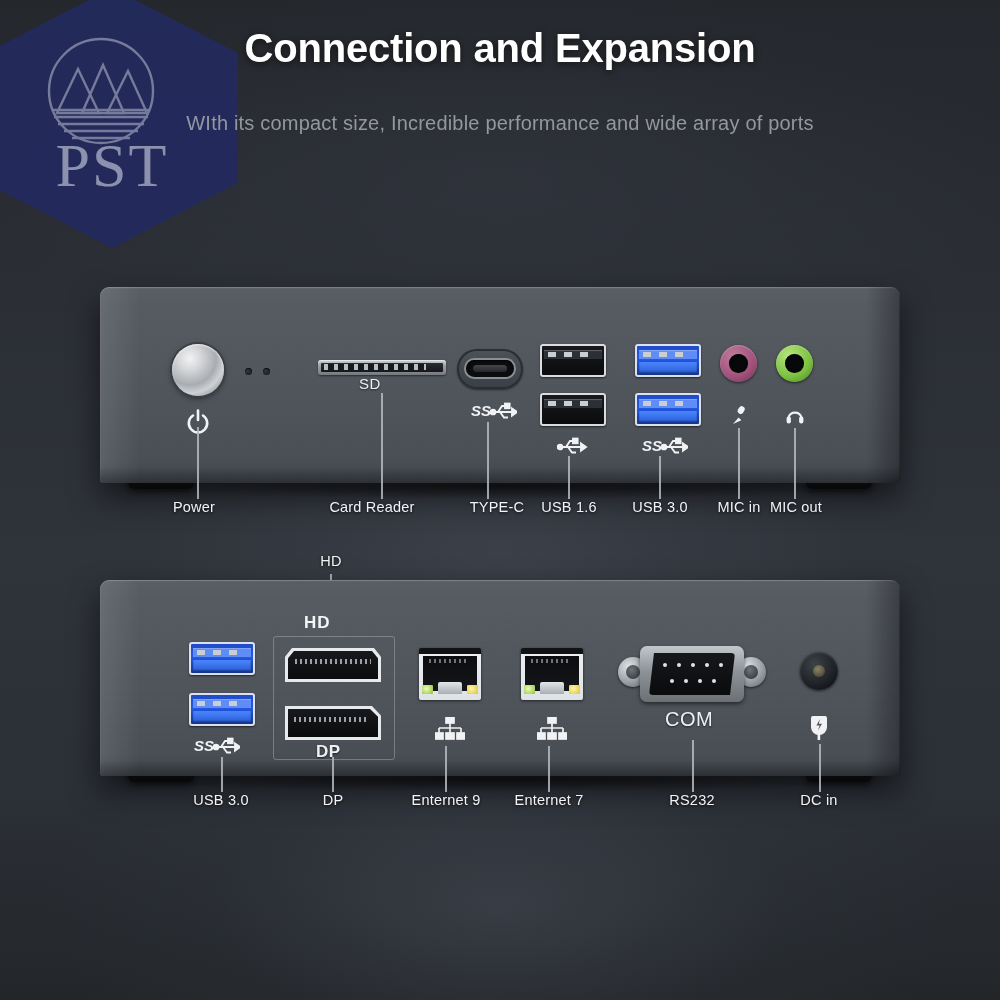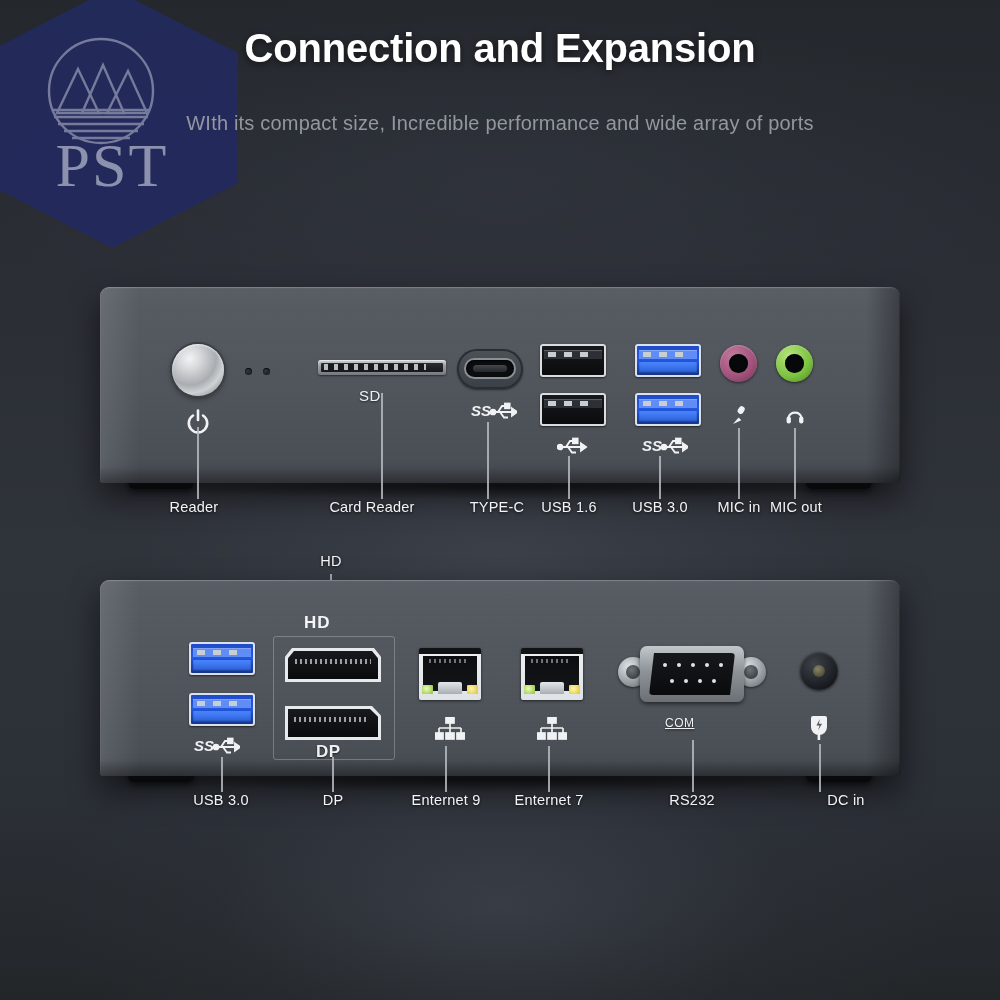--- a/index.html
+++ b/index.html
@@ -288,21 +288,21 @@
       <div class="led" style="left:163px;top:81px;"></div>
       <svg class="icon" style="left:86px;top:122px;" width="24" height="26" viewBox="0 0 24 26">
         <path d="M7 6.5 A9.2 9.2 0 1 0 17 6.5" stroke="#f0f2f4" stroke-width="2.6" fill="none" stroke-linecap="round"></path>
         <line x1="12" y1="1.5" x2="12" y2="11" stroke="#f0f2f4" stroke-width="2.6" stroke-linecap="round"></line>
       </svg>
 
       <div class="sd-slot" style="left:218px;top:73px;">
         <div class="inner"></div>
         <div class="teeth"></div>
       </div>
-      <div class="chlabel" style="left:259px;top:100px;text-align:right;">SD</div>
+      <div class="chlabel" style="left:259px;top:88px;text-align:right;">SD</div>
 
       <div class="typec" style="left:357px;top:62px;">
         <div class="hole"></div>
         <div class="tongue"></div>
       </div>
       <svg class="icon" style="left:371px;top:115px;" width="46" height="17" viewBox="0 0 46 17">
         <text x="0" y="14" font-family="Liberation Sans, sans-serif" font-size="15" font-weight="bold" font-style="italic" fill="#f0f2f4">SS</text>
         <g stroke="#f0f2f4" stroke-width="1.9" fill="#f0f2f4">
           <line x1="22" y1="10" x2="41" y2="10"></line>
           <circle cx="22" cy="10" r="2.4"></circle>
@@ -375,21 +375,21 @@
     </div>
 
     <div class="leader" style="left:97px;top:140px;height:72px;"></div>
     <div class="leader" style="left:281px;top:106px;height:106px;"></div>
     <div class="leader" style="left:387px;top:135px;height:77px;"></div>
     <div class="leader" style="left:468px;top:169px;height:43px;"></div>
     <div class="leader" style="left:559px;top:169px;height:43px;"></div>
     <div class="leader" style="left:638px;top:141px;height:71px;"></div>
     <div class="leader" style="left:694px;top:141px;height:71px;"></div>
 
-    <div class="callout" style="left:94px;top:212px;">Reader</div>
+    <div class="callout" style="left:94px;top:212px;">Power</div>
     <div class="callout" style="left:272px;top:212px;">Card Reader</div>
     <div class="callout" style="left:397px;top:212px;">TYPE-C</div>
     <div class="callout" style="left:469px;top:212px;">USB 1.6</div>
     <div class="callout" style="left:560px;top:212px;">USB 3.0</div>
     <div class="callout" style="left:639px;top:212px;">MIC in</div>
     <div class="callout" style="left:696px;top:212px;">MIC out</div>
   </div>
 
   <div class="unit" style="top:580px;">
 
@@ -500,21 +500,21 @@
         <div class="pin" style="left:45px;top:17px;"></div>
         <div class="pin" style="left:59px;top:17px;"></div>
         <div class="pin" style="left:73px;top:17px;"></div>
         <div class="pin" style="left:87px;top:17px;"></div>
         <div class="pin" style="left:101px;top:17px;"></div>
         <div class="pin" style="left:52px;top:33px;"></div>
         <div class="pin" style="left:66px;top:33px;"></div>
         <div class="pin" style="left:80px;top:33px;"></div>
         <div class="pin" style="left:94px;top:33px;"></div>
       </div>
-      <div class="chlabel" style="left:565px;top:136px;font-size:12px;text-decoration:underline;">COM</div>
+      <div class="chlabel" style="left:565px;top:128px;font-size:20px;">COM</div>
 
       <div class="dcjack" style="left:700px;top:72px;">
         <div class="center"></div>
       </div>
       <svg class="icon" style="left:707px;top:133px;" width="24" height="28" viewBox="0 0 24 28">
         <g fill="#f0f2f4">
           <path d="M6 3 h12 a2 2 0 0 1 2 2 v9 a8 8 0 0 1 -16 0 v-9 a2 2 0 0 1 2 -2 z"></path>
           <rect x="10.6" y="21" width="2.6" height="6"></rect>
         </g>
         <path d="M13 6 L9.4 12.4 h3.2 L11 17.5 L15 10.8 h-3.2 Z" fill="#50555c"></path>
@@ -526,16 +526,16 @@
     <div class="leader" style="left:345px;top:166px;height:46px;"></div>
     <div class="leader" style="left:448px;top:166px;height:46px;"></div>
     <div class="leader" style="left:592px;top:160px;height:52px;"></div>
     <div class="leader" style="left:719px;top:164px;height:48px;"></div>
 
     <div class="callout" style="left:121px;top:212px;">USB 3.0</div>
     <div class="callout" style="left:233px;top:212px;">DP</div>
     <div class="callout" style="left:346px;top:212px;">Enternet 9</div>
     <div class="callout" style="left:449px;top:212px;">Enternet 7</div>
     <div class="callout" style="left:592px;top:212px;">RS232</div>
-    <div class="callout" style="left:719px;top:212px;margin-left:27px;">DC in</div>
+    <div class="callout" style="left:719px;top:212px;">DC in</div>
   </div>
 
 </div>
 
 </body></html>

